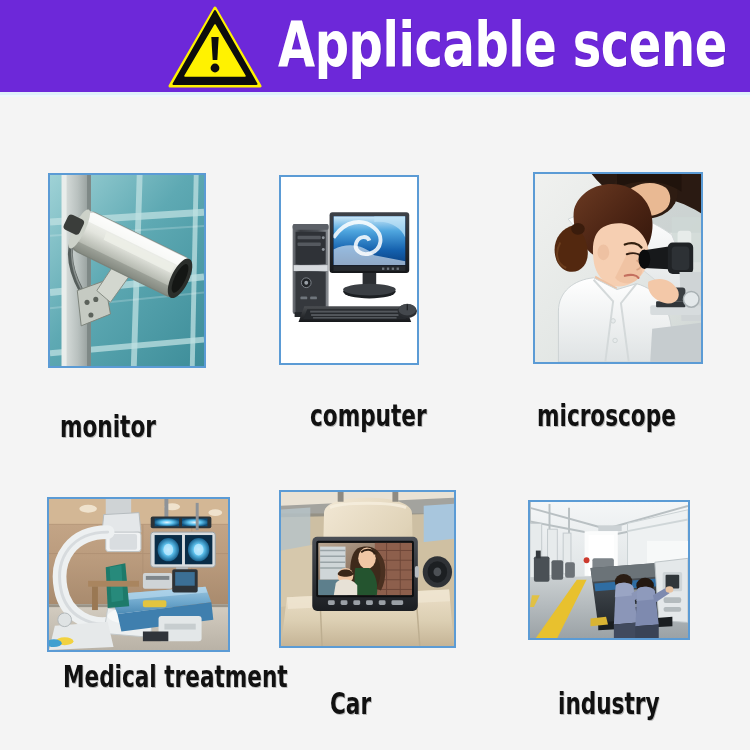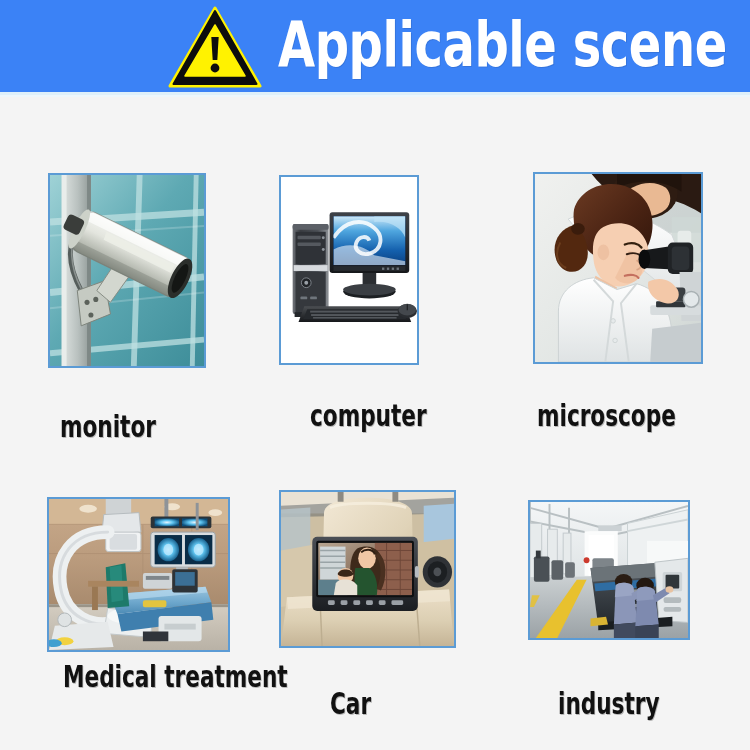--- a/index.html
+++ b/index.html
@@ -11,21 +11,21 @@
     font-family: "Liberation Sans", sans-serif;
     overflow: hidden;
     position: relative;
   }
 
   
   #banner {
     position: absolute;
     left: 0; top: 0;
     width: 750px; height: 92px;
-    background: #3b82f6;
+    background: #6d28d9;
     overflow: hidden;
   }
   #banner-underline {
     position: absolute;
     left: 0; top: 92px;
     width: 750px; height: 3px;
     background: #dff0fa;
   }
   #banner-underline2 {
     position: absolute;

